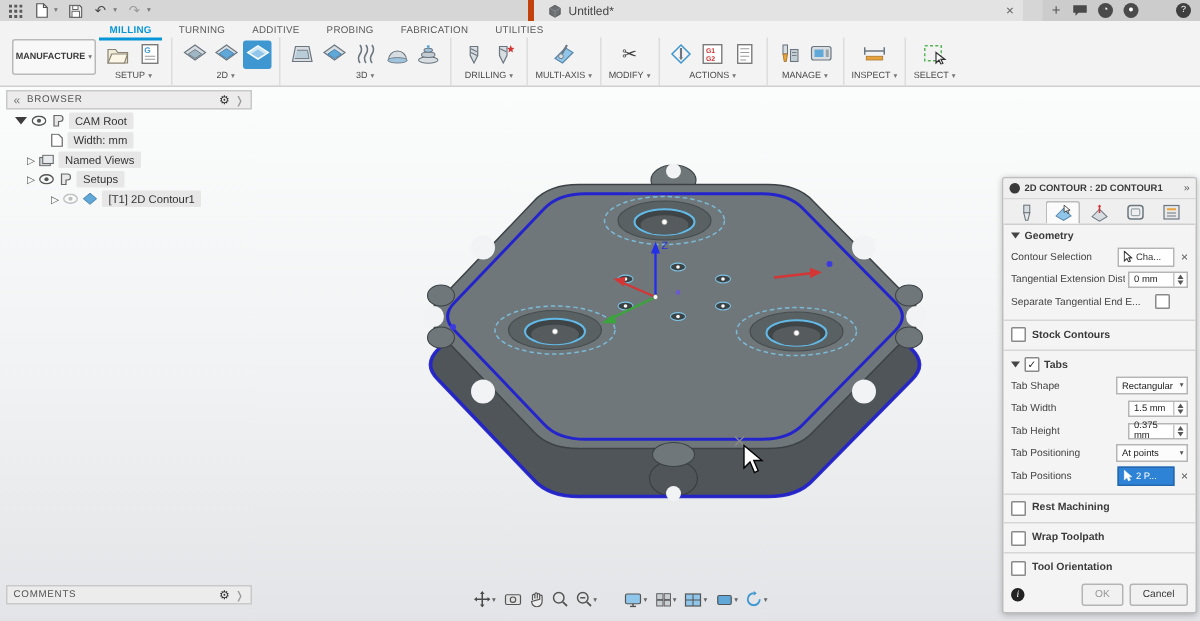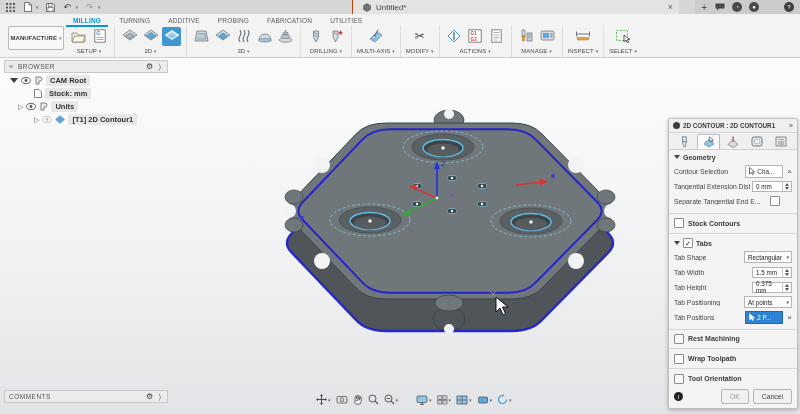--- a/index.html
+++ b/index.html
@@ -7,21 +7,21 @@
     width:800px;height:414px;position:relative;overflow:hidden;
     font-family:"Liberation Sans","DejaVu Sans",sans-serif;
     background:#e9ebed;-webkit-user-select:none;user-select:none;
   }
   
   .titlebar{position:absolute;left:0;top:0;width:800px;height:14px;background:#d6d6d6;border-bottom:1px solid #c2c2c2;display:flex;align-items:center;font-size:8px;color:#444;}
   .tb-left{display:flex;align-items:center;gap:6px;padding-left:5px;}
   .tb-ic{width:11px;height:11px;display:flex;align-items:center;justify-content:center;color:#555;}
   .tb-ic svg{display:block}
   .tb-dd{font-size:5px;color:#777;margin-left:-3px;}
-  .doctab{position:absolute;left:352px;top:0;height:14px;width:318px;background:#e3e3e3;display:flex;align-items:center;padding-left:8px;gap:4px;border-left:1px solid #c2410c;}
+  .doctab{position:absolute;left:352px;top:0;height:14px;width:318px;background:#e3e3e3;display:flex;align-items:center;padding-left:8px;gap:4px;border-left:4px solid #c2410c;}
   .doctab .close{margin-left:auto;margin-right:6px;color:#666;font-size:9px;cursor:default;}
   .tb-right{position:absolute;right:0;top:0;height:14px;display:flex;align-items:center;gap:7px;background:#cccccc;padding:0 6px;}
   .circle-ic{width:10px;height:10px;border-radius:50%;background:#4a4a4a;color:#fff;font-size:6px;display:flex;align-items:center;justify-content:center;}
   .help-ic{background:#3f3f3f;}
   
   .ribbon{position:absolute;left:0;top:14px;width:800px;height:43px;background:#f3f3f3;border-bottom:1px solid #cfcfcf;}
   .wsbtn{position:absolute;left:8px;top:12px;width:54px;height:22px;border:1px solid #b9b9b9;background:#f8f8f8;border-radius:2px;font-size:6px;font-weight:bold;color:#3a3a3a;display:flex;align-items:center;justify-content:center;gap:2px;}
   .rtabs{position:absolute;left:66px;top:1px;display:flex;gap:4px;}
   .rtab{font-size:6.5px;color:#5a5a5a;padding:2px 7px 1px 7px;letter-spacing:.2px;}
   .rtab.active{color:#0696d7;border-bottom:2px solid #0696d7;font-weight:bold;}
@@ -36,21 +36,21 @@
   .ric svg{display:block}
   
   .canvas{position:absolute;left:0;top:57px;width:800px;height:357px;background:linear-gradient(#fbfcfc 0%,#f1f2f3 55%,#e2e4e7 100%);}
   
   .panelhead{position:absolute;height:13px;background:#ececec;border:1px solid #c9c9c9;display:flex;align-items:center;font-size:6.5px;color:#555;letter-spacing:.5px;padding:0 4px;box-sizing:border-box;}
   .browserhead{left:4px;top:60px;width:164px;}
   .panelhead .chev{color:#777;font-size:8px;margin-right:4px;}
   .panelhead .gear{margin-left:auto;color:#333;font-size:8px;}
   .panelhead .bar{color:#999;margin-left:3px;font-size:7px;}
   .tree{position:absolute;left:4px;top:74px;width:200px;font-size:7.5px;color:#333;}
-  .trow{display:flex;align-items:center;height:13px;gap:3px;font-weight:bold;}
+  .trow{display:flex;align-items:center;height:13px;gap:3px;}
   .pill{background:#e7e7e7;padding:1px 4px;border-radius:1px;white-space:nowrap;}
   .pill.sel{background:#8cc3ec;}
   .exp-open{width:0;height:0;border-left:4px solid transparent;border-right:4px solid transparent;border-top:5px solid #3c3c3c;display:inline-block;}
   .exp-closed{color:#555;font-size:7px;display:inline-block;}
   .ti{display:flex;align-items:center;justify-content:center;}
   .ti svg{display:block}
   .target{color:#555;font-size:8px;}
   
   .viewcube{position:absolute;left:733px;top:60px;width:62px;height:56px;}
   
@@ -535,36 +535,46 @@
         </svg>
       </span>
     <span class="pill">CAM Root</span>
   </div>
   <div class="trow" style="padding-left:30px;">
     <span class="ti">
         <svg width="8" height="9" viewBox="0 0 8 9">
           <path d="M0.5,0.5 H5 L7.5,3 V8.5 H0.5 Z" fill="#fff" stroke="#666" stroke-width="0.8"></path>
         </svg>
       </span>
-    <span class="pill">Stock: mm</span>
+    <span class="pill">Width: mm</span>
+  </div>
+  <div class="trow" style="padding-left:14px;">
+    <span class="exp-closed">▷</span>
+    <span class="ti">
+        <svg width="10" height="8" viewBox="0 0 10 8">
+          <rect x="0.5" y="2" width="7" height="5.5" fill="#cfd6da" stroke="#666" stroke-width="0.7"></rect>
+          <rect x="2.5" y="0.5" width="7" height="5.5" fill="#e8ecee" stroke="#666" stroke-width="0.7"></rect>
+        </svg>
+      </span>
+    <span class="pill">Named Views</span>
   </div>
   <div class="trow" style="padding-left:14px;">
     <span class="exp-closed">▷</span>
     <span class="ti">
         <svg width="10" height="7" viewBox="0 0 10 7">
           <ellipse cx="5" cy="3.5" rx="4.5" ry="3" fill="none" stroke="#555" stroke-width="0.9"></ellipse>
           <circle cx="5" cy="3.5" r="1.4" fill="#555"></circle>
         </svg>
       </span>
     <span class="ti">
         <svg width="9" height="9" viewBox="0 0 9 9">
           <path d="M2,1 h4 a2,2 0 0 1 0,4 h-1 v3 h-3 Z" fill="#e9e9e9" stroke="#666" stroke-width="0.8"></path>
         </svg>
       </span>
-    <span class="pill">Units</span>
+    <span class="pill">Setups</span>
   </div>
   <div class="trow" style="padding-left:30px;">
     <span class="exp-closed">▷</span>
     <span class="ti" style="opacity:.35">
         <svg width="10" height="7" viewBox="0 0 10 7">
           <ellipse cx="5" cy="3.5" rx="4.5" ry="3" fill="none" stroke="#555" stroke-width="0.9"></ellipse>
           <circle cx="5" cy="3.5" r="1.4" fill="#555"></circle>
         </svg>
       </span>
     <span class="ti">

